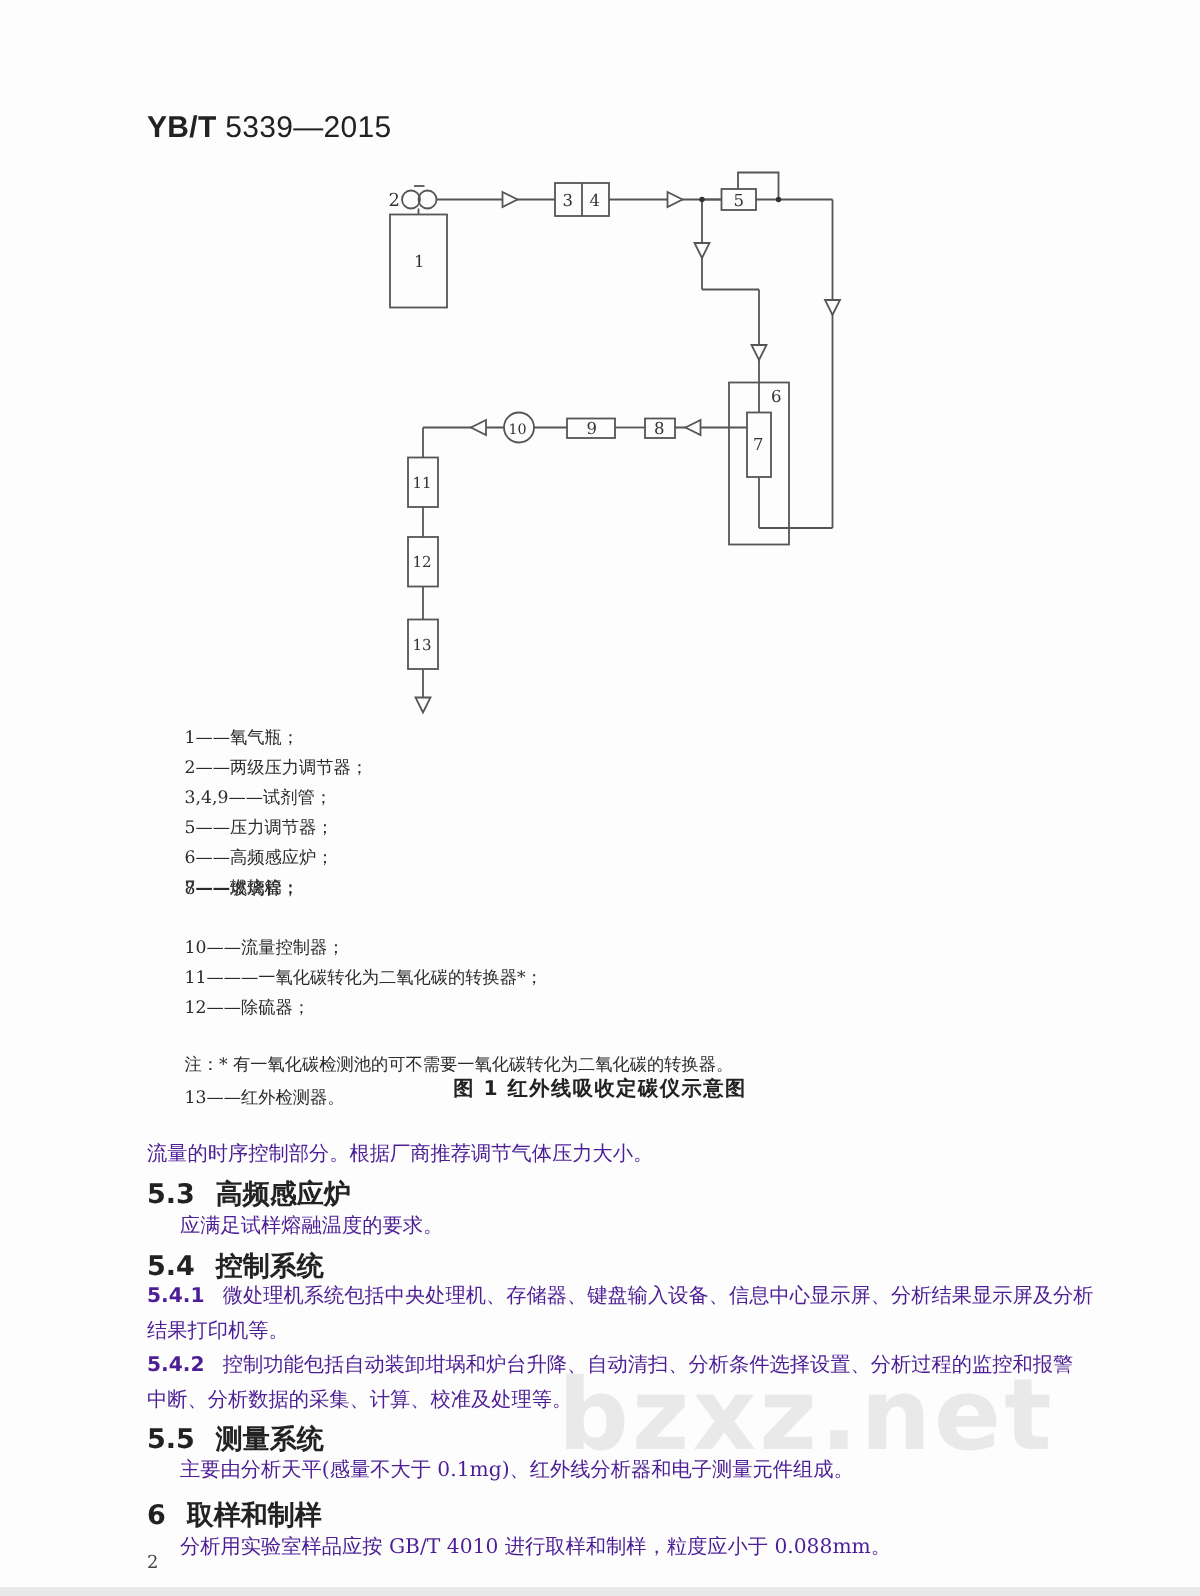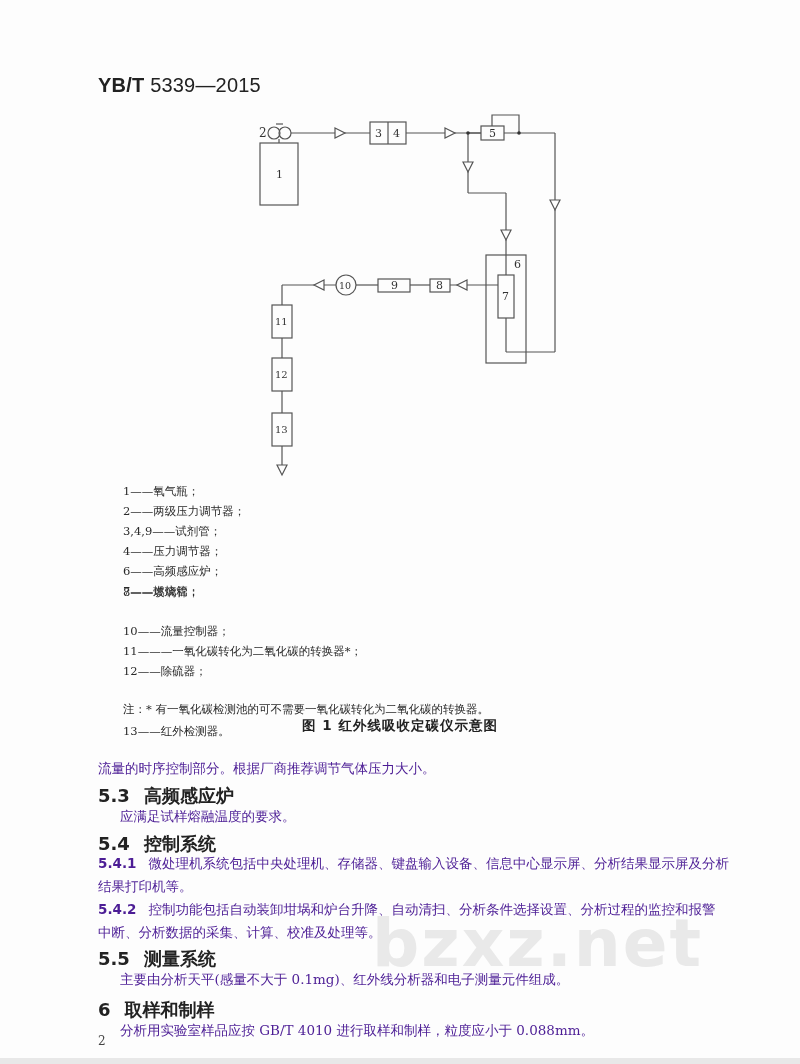--- a/index.html
+++ b/index.html
@@ -118,21 +118,21 @@
     <text x="339" y="289" font-size="9.5">10</text>
     <text x="275" y="325" font-size="10">11</text>
     <text x="275" y="378" font-size="10">12</text>
     <text x="275" y="433" font-size="10">13</text>
   </g>
 </svg>
 
 <div class="abs legend txt" style="top:483px;">1——氧气瓶；</div>
 <div class="abs legend txt" style="top:503px;">2——两级压力调节器；</div>
 <div class="abs legend txt" style="top:523px;">3,4,9——试剂管；</div>
-<div class="abs legend txt" style="top:543px;">4——压力调节器；</div>
+<div class="abs legend txt" style="top:543px;">5——压力调节器；</div>
 <div class="abs legend txt" style="top:563px;">6——高频感应炉；</div>
 <div class="abs legend txt" style="top:583px;">7——燃烧管；</div>
 <div class="abs legend txt" style="top:584px;">8——玻璃棉；</div>
 <div class="abs legend txt" style="top:623px;">10——流量控制器；</div>
 <div class="abs legend txt" style="top:643px;">11———一氧化碳转化为二氧化碳的转换器*；</div>
 <div class="abs legend txt" style="top:663px;">12——除硫器；</div>
 <div class="abs legend txt" style="top:723px;">13——红外检测器。</div>
 <div class="abs legend txt" style="top:701px;">注：* 有一氧化碳检测池的可不需要一氧化碳转化为二氧化碳的转换器。</div>
 
 <div class="abs caption txt">图 1    红外线吸收定碳仪示意图</div>

